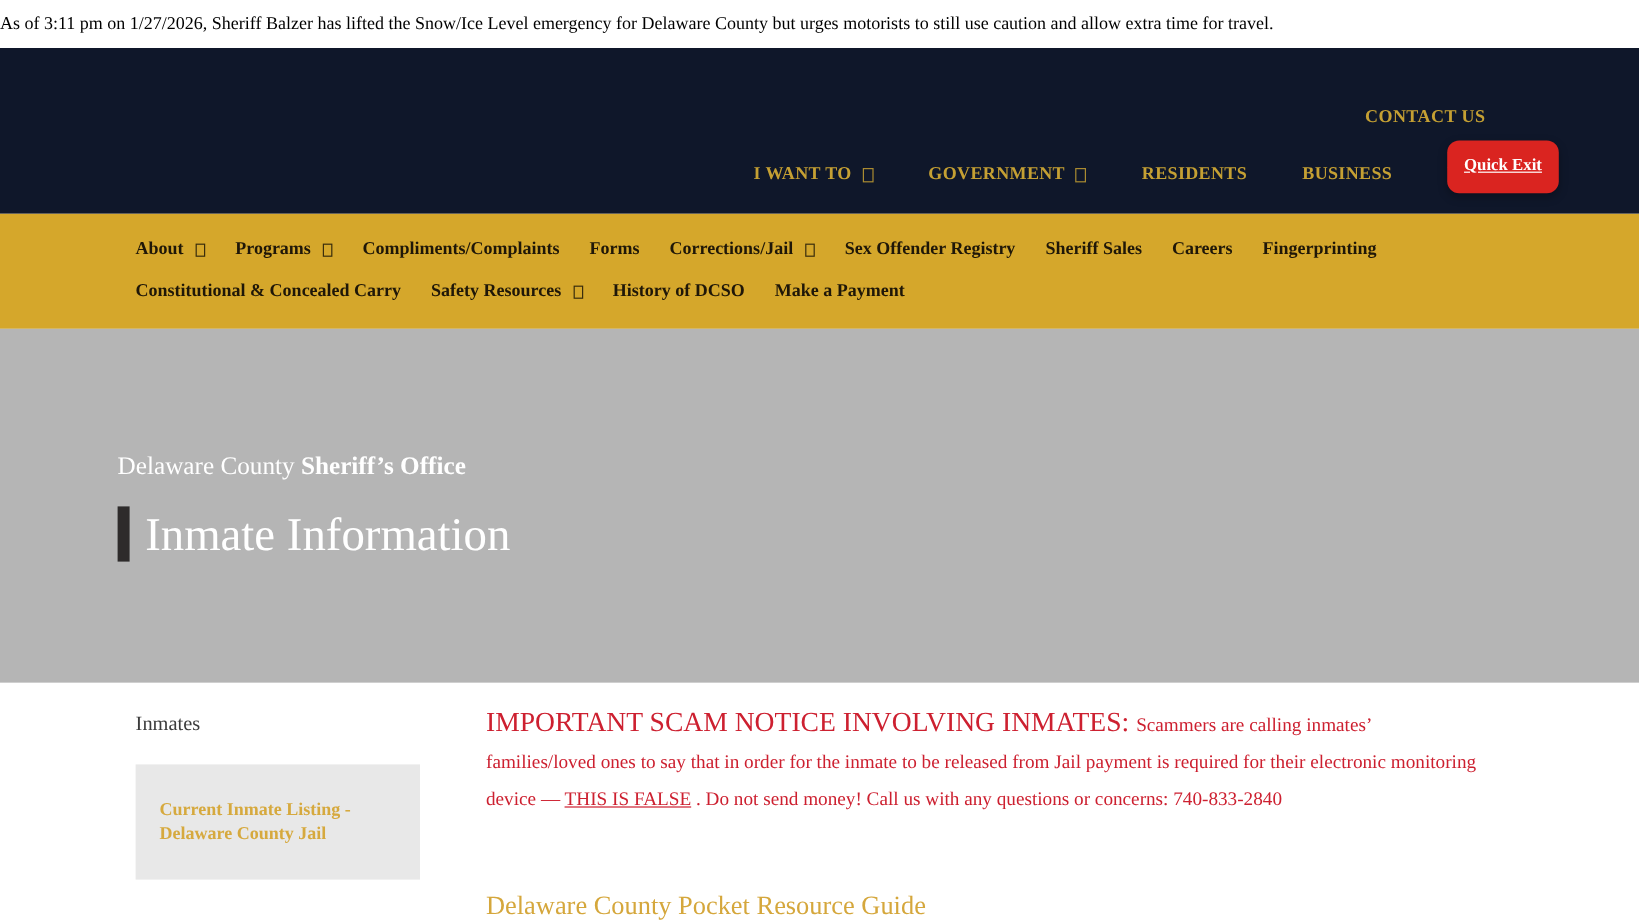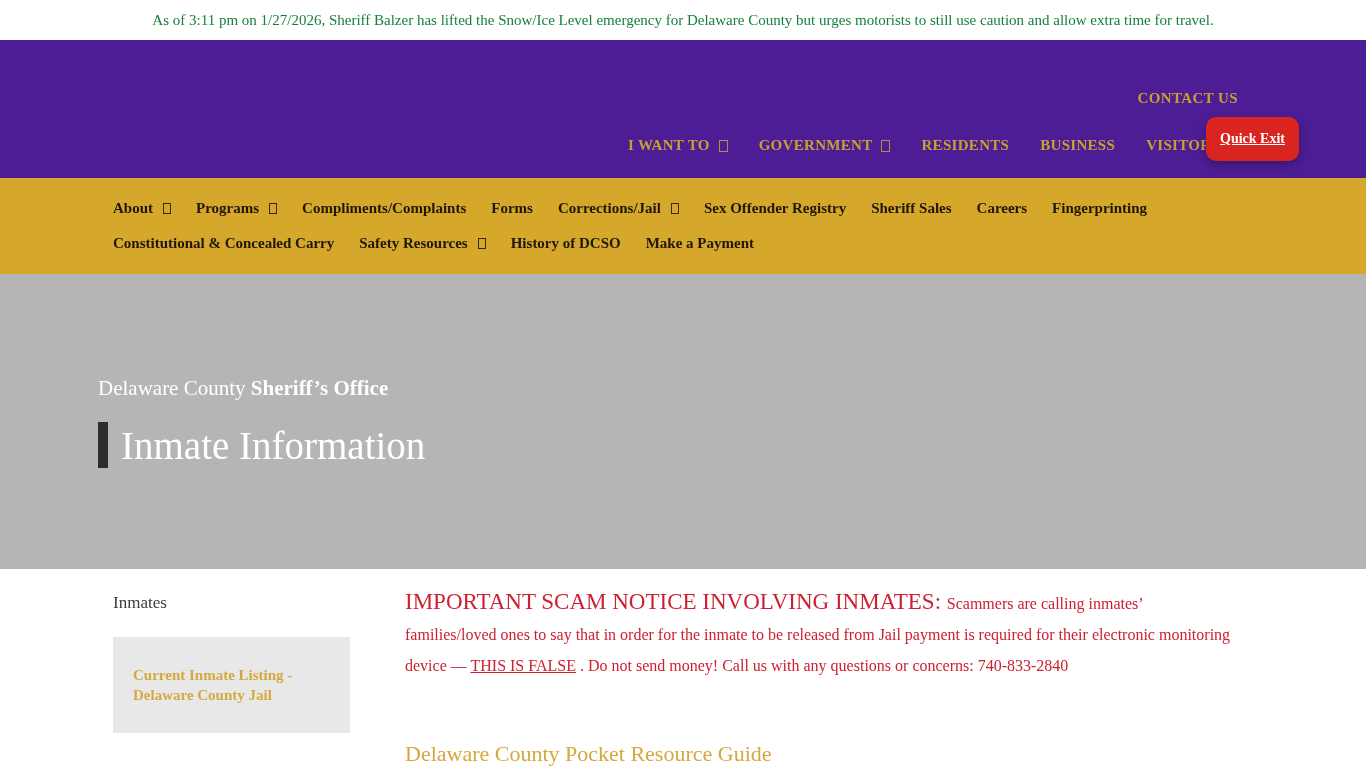--- a/index.html
+++ b/index.html
@@ -2,36 +2,36 @@
 <html><head>
 <meta charset="utf-8">
 <style>
   * { margin: 0; padding: 0; box-sizing: border-box; }
   html, body { width: 1366px; height: 768px; overflow: hidden; background: #ffffff; }
   body { font-family: "Liberation Serif", "DejaVu Serif", serif; }
 
   
   .top-banner {
     height: 40px;
-    display: flex; align-items: center; justify-content: center;
+    display: flex; align-items: center; 
     background: #ffffff;
-    color: #15803d;
+    color: #000000;
     font-size: 15px;
   }
 
   
-  .site-header { position: relative; height: 138px; background: #4c1d95; }
+  .site-header { position: relative; height: 138px; background: #0f172a; }
   .contact-us {
     position: absolute; top: 50px; right: 128px;
     color: #c5a033; font-weight: bold; font-size: 15px; letter-spacing: 0.4px;
     cursor: pointer; text-decoration: none;
   }
   .main-nav {
     position: absolute; left: 628px; top: 97px;
-    display: flex; align-items: center; gap: 31px;
+    display: flex; align-items: center; gap: 46px;
   }
   .main-nav .nav-item {
     color: #c5a033; font-weight: bold; font-size: 15px; letter-spacing: 0.3px;
     cursor: pointer; display: flex; align-items: center; text-decoration: none;
   }
   .tofu {
     display: inline-block; width: 9px; height: 12px;
     border: 1px solid currentColor; margin-left: 9px; opacity: 0.85;
   }
   .quick-exit {

